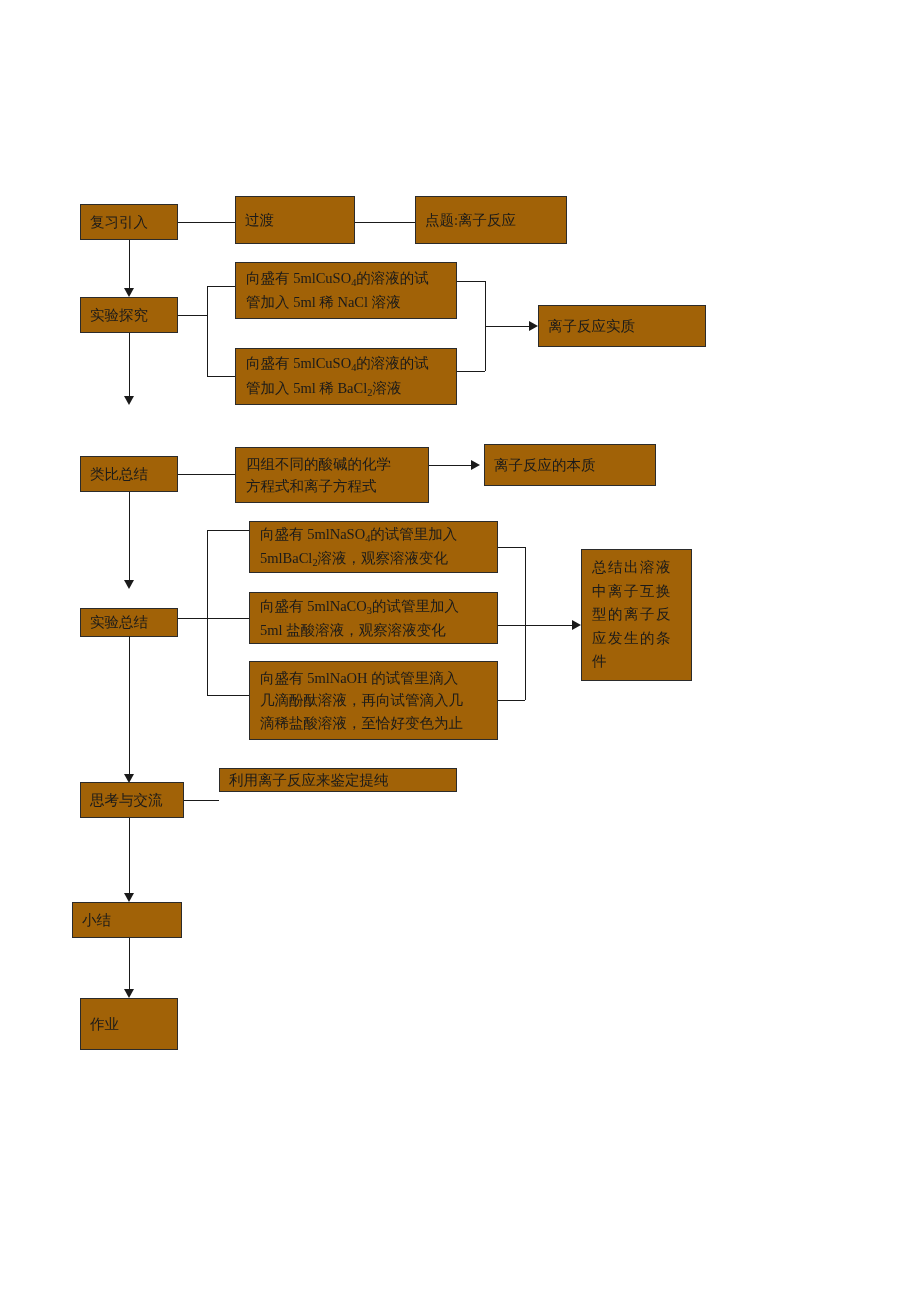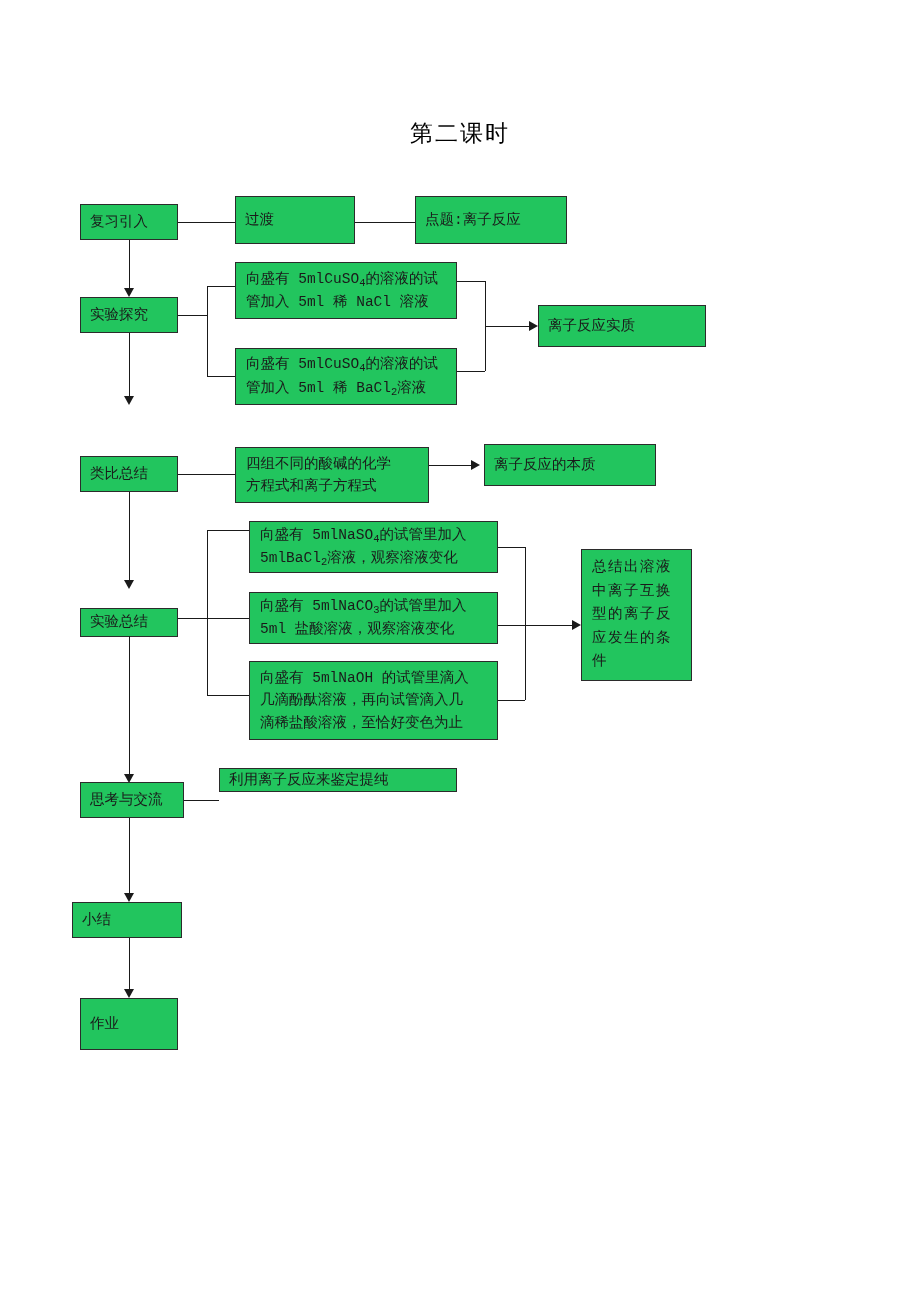--- a/index.html
+++ b/index.html
@@ -28,22 +28,22 @@
     font-size: 23px;
     letter-spacing: 2px;
     font-family: "DejaVu Serif", "Liberation Serif", serif;
     font-weight: normal;
     color: #000;
   }
   .node {
     position: absolute;
     box-sizing: border-box;
     border: 1.2px solid #2b2b2b;
-    background: #22c55e;
-    font-family: Liberation Mono, monospace;
+    background: #a16207;
+    font-family: Liberation Serif, serif;
     font-size: 14.5px;
     line-height: 1.55;
     color: #1a1a1a;
     padding: 4px 9px;
     display: flex;
     align-items: center;
     white-space: pre-wrap;
   }
   .node.lead { align-items: center; }
   .node.multi {
@@ -80,21 +80,20 @@
     border-top: 5.5px solid transparent;
     border-bottom: 5.5px solid transparent;
     border-left: 9px solid #1a1a1a;
   }
 </style>
 </head>
 <body>
 
 <div id="page">
 
-  <div class="title">第二课时</div>
 
   <div class="node lead" style="left:80px; top:204px; width:98px; height:36px;">
     <span class="txt">复习引入</span>
   </div>
 
   <div class="hline" style="left:178px; top:222px; width:57px;"></div>
 
   <div class="node lead" style="left:235px; top:196px; width:120px; height:48px;">
     <span class="txt">过渡</span>
   </div>

